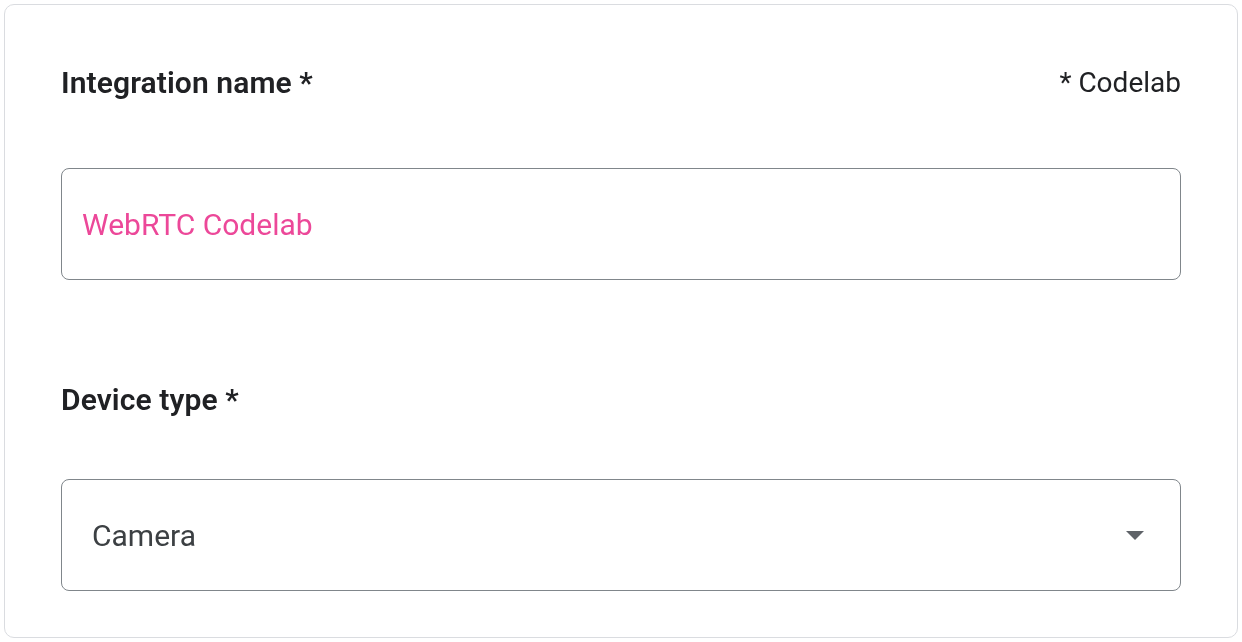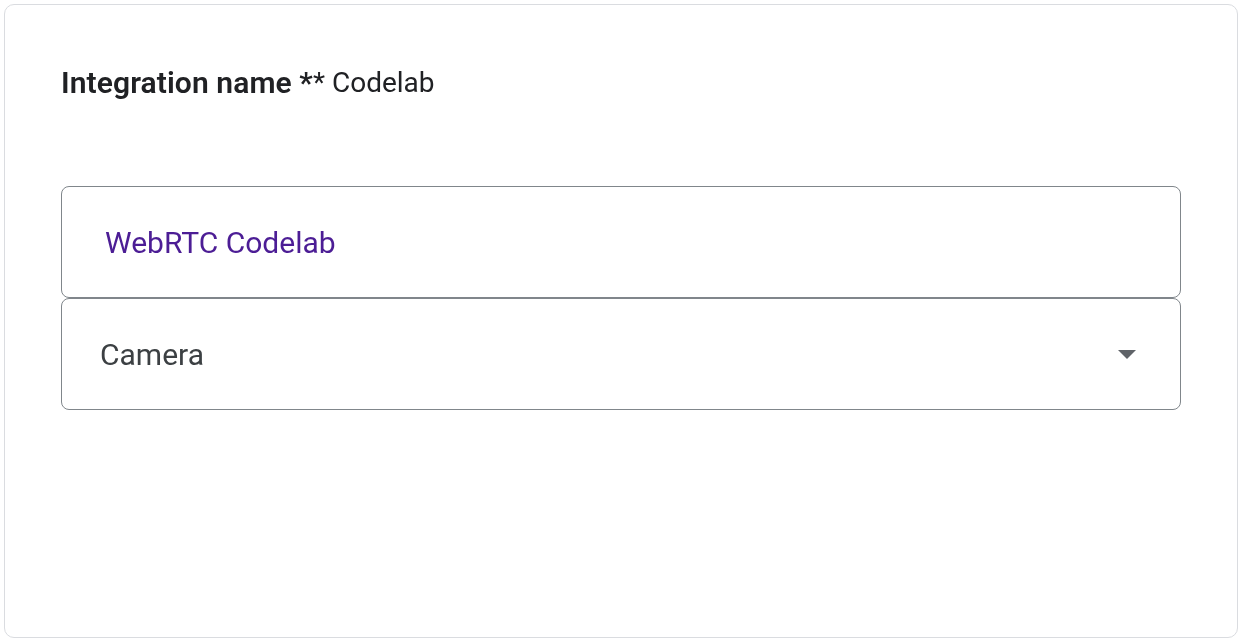--- a/index.html
+++ b/index.html
@@ -16,60 +16,61 @@
   .card {
     margin: 4px;
     width: 1234px;
     height: 634px;
     border: 1px solid #dadce0;
     border-radius: 10px;
     padding: 60px 56px;
   }
   .row-1 {
     display: flex;
+    justify-content: space-between;
     align-items: center;
-    margin-bottom: 86px;
+    margin-bottom: 68px;
   }
   .label {
     font-size: 30px;
     font-weight: 600;
     color: #202124;
     letter-spacing: 0.1px;
   }
   .required-note {
     font-size: 28px;
     font-weight: 400;
     color: #202124;
   }
   .text-input {
     width: 100%;
     height: 112px;
     border: 1px solid #80868b;
     border-radius: 8px;
     font-size: 30px;
     font-weight: 400;
-    color: #4c1d95;
-    padding: 0 43px;
+    color: #ec4899;
+    padding: 0 20px;
     outline: none;
     font-family: inherit;
     background: #ffffff;
   }
   .row-2 {
     margin-top: 102px;
     margin-bottom: 62px;
   }
   .select-wrap {
     position: relative;
     width: 100%;
     height: 112px;
     border: 1px solid #80868b;
     border-radius: 8px;
     display: flex;
     align-items: center;
-    padding: 0 38px;
+    padding: 0 30px;
     cursor: pointer;
     background: #ffffff;
   }
   .select-value {
     font-size: 30px;
     font-weight: 400;
     color: #3c4043;
     flex: 1;
   }
   .chevron {
@@ -86,19 +87,22 @@
 
 <div class="card">
 
   <div class="row-1">
     <div class="label">Integration name *</div>
     <div class="required-note">* Codelab</div>
   </div>
 
   <input type="text" class="text-input" value="WebRTC Codelab" style="">
 
+  <div class="row-2">
+    <div class="label">Device type *</div>
+  </div>
 
   <div class="select-wrap">
     <div class="select-value">Camera</div>
     <div class="chevron"></div>
   </div>
 
 </div>
 
 </body></html>

